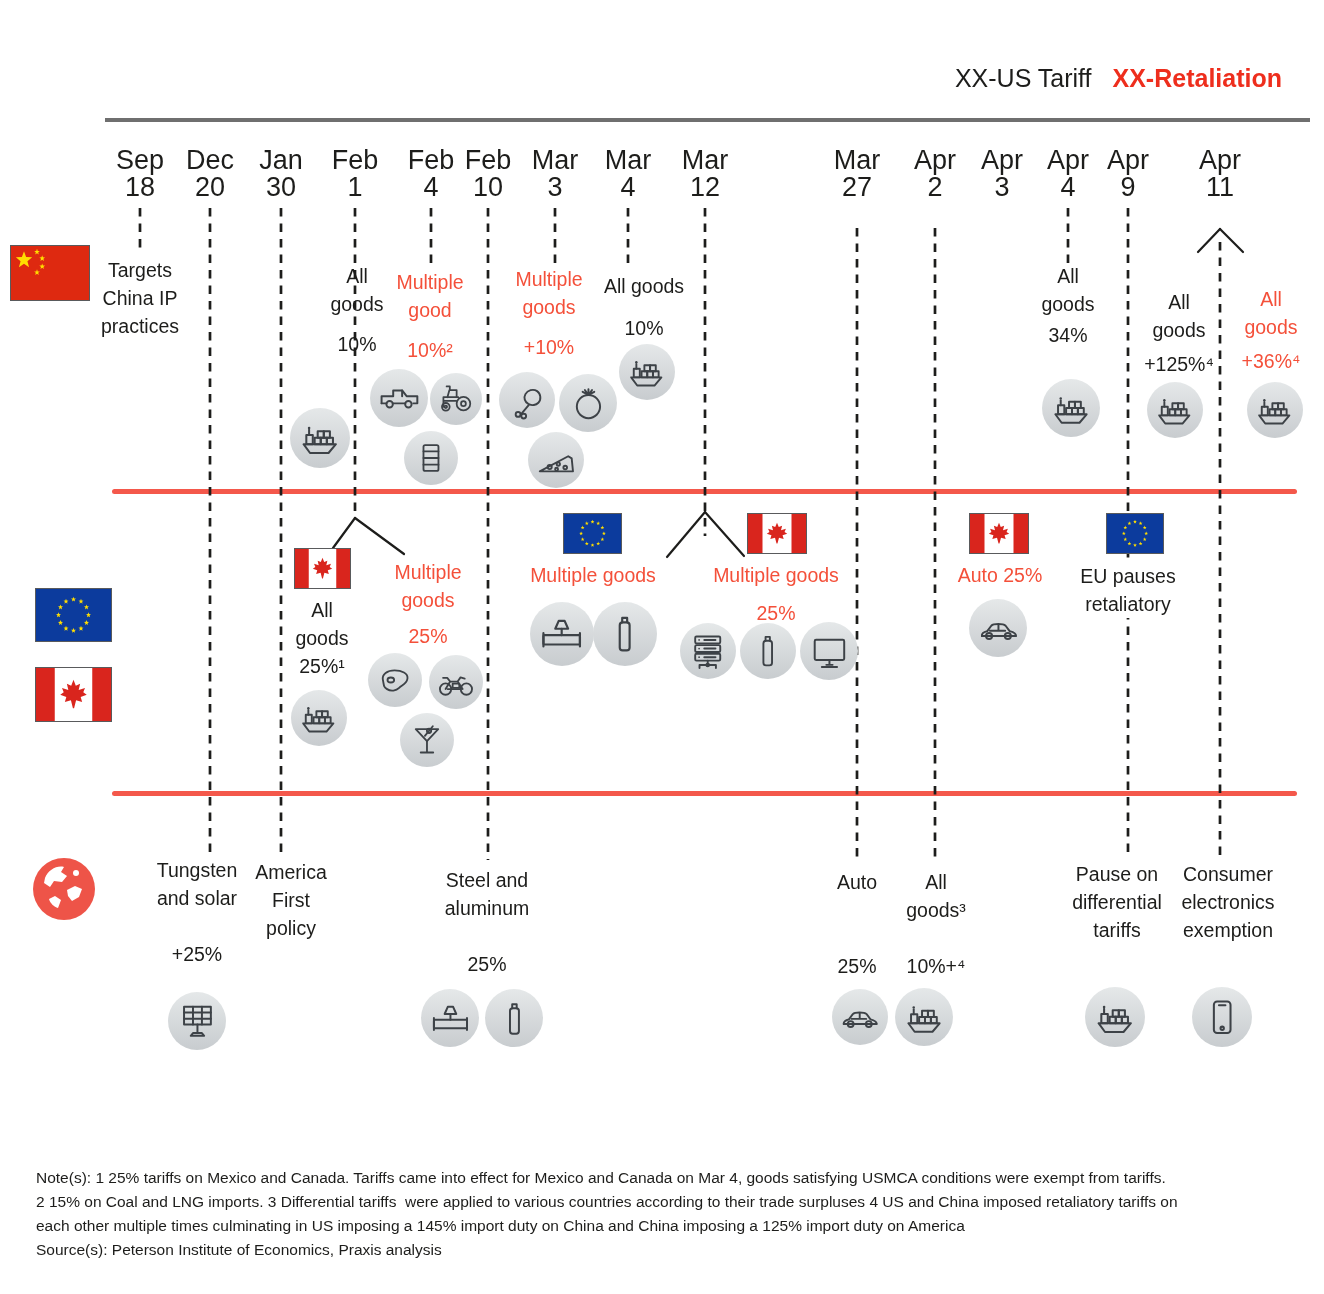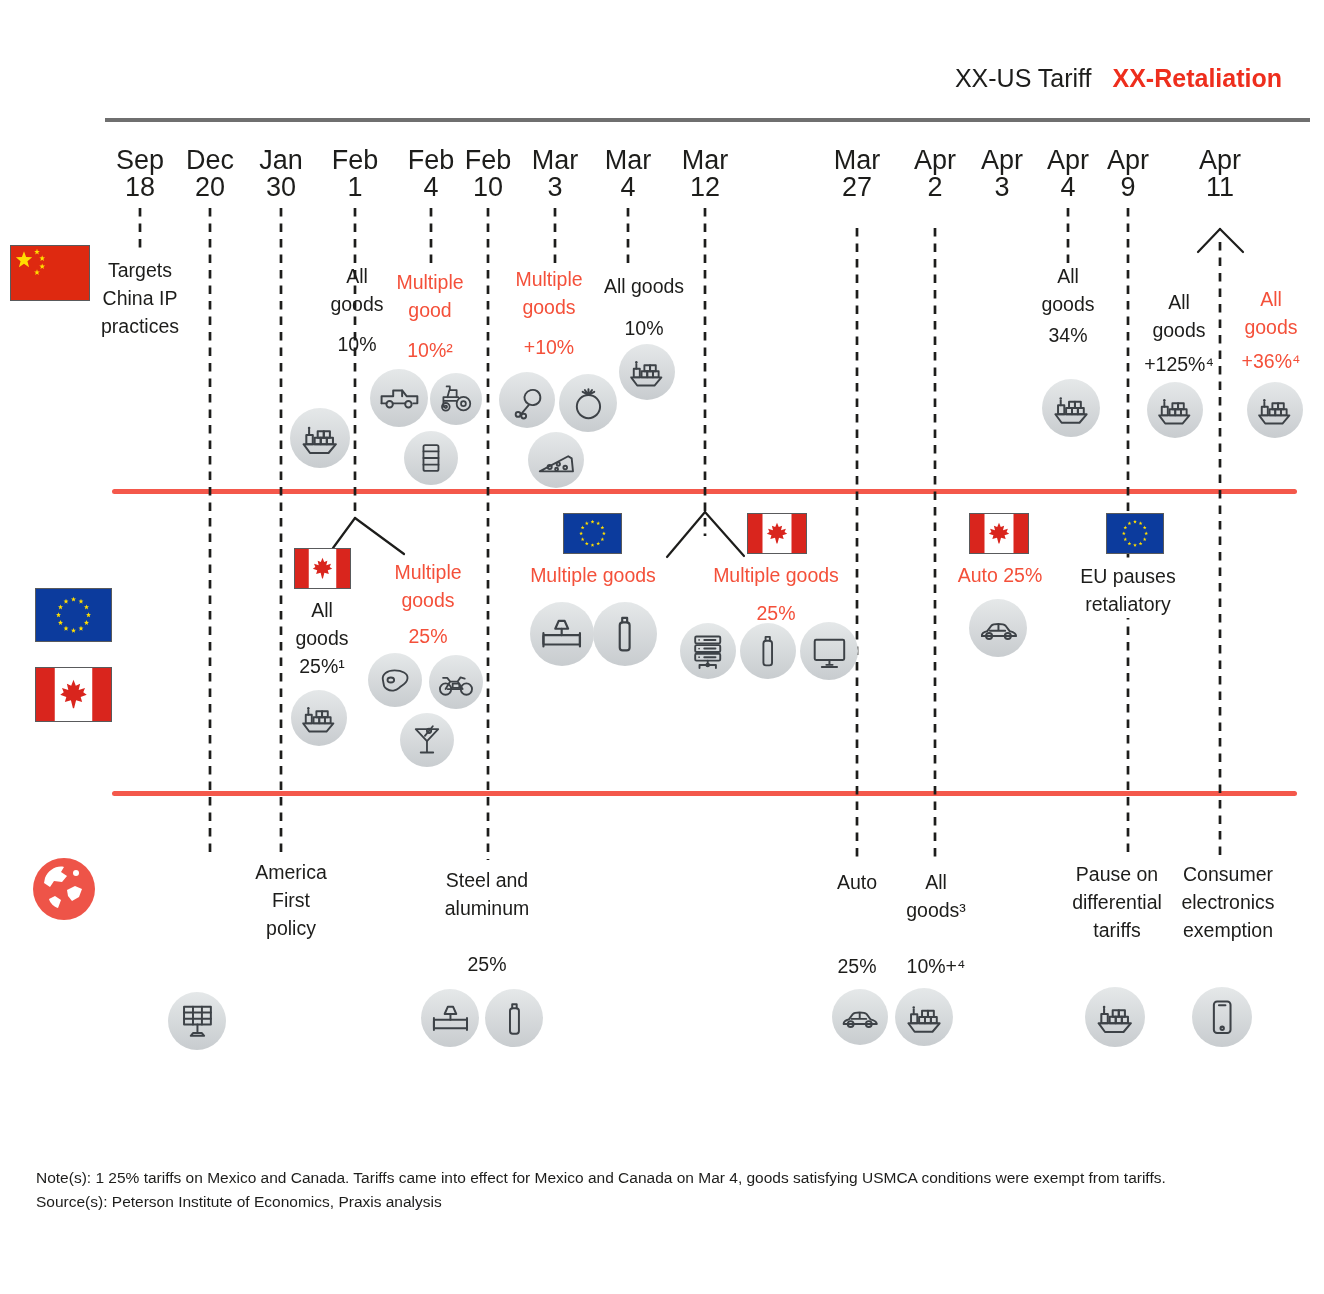--- a/index.html
+++ b/index.html
@@ -28,20 +28,22 @@
 </head>
 <body>
 
 <div id="canvas">
   <div class="title">
     <span>XX-US Tariff</span>
     <span class="t-red">XX-Retaliation</span>
   </div>
   <div class="notes" id="notes">
       <div class="note-line">Note(s): 1 25% tariffs on Mexico and Canada. Tariffs came into effect for Mexico and Canada on Mar 4, goods satisfying USMCA conditions were exempt from tariffs.</div>
+      <div class="note-line">2 15% on Coal and LNG imports. 3 Differential tariffs  were applied to various countries according to their trade surpluses 4 US and China imposed retaliatory tariffs on</div>
+      <div class="note-line">each other multiple times culminating in US imposing a 145% import duty on China and China imposing a 125% import duty on America</div>
       <div class="note-line">Source(s): Peterson Institute of Economics, Praxis analysis</div>
     </div>
 <svg width="1324" height="1294" style="position:absolute;left:0;top:0">
       <rect x="105" y="118" width="1205" height="4" fill="#6f6f6f"></rect>
       <rect x="112" y="489" width="1185" height="5" rx="2.5" fill="#f4584b"></rect>
       <rect x="112" y="791" width="1185" height="5" rx="2.5" fill="#f4584b"></rect>
       <line x1="140" y1="208" x2="140" y2="252" stroke="#1d1d1b" stroke-width="2.7" stroke-dasharray="8.5 7"></line>
       <line x1="210" y1="208" x2="210" y2="853" stroke="#1d1d1b" stroke-width="2.7" stroke-dasharray="8.5 7"></line>
       <line x1="281" y1="208" x2="281" y2="853" stroke="#1d1d1b" stroke-width="2.7" stroke-dasharray="8.5 7"></line>
       <line x1="355" y1="208" x2="355" y2="518" stroke="#1d1d1b" stroke-width="2.7" stroke-dasharray="8.5 7"></line>
@@ -178,20 +180,26 @@
       <div class="event-line">Multiple goods</div>
       <div class="event-line" style="margin-top: 10px;">25%</div>
     </div>
     <div class="event red" style="left: 940px; top: 561px; width: 120px;">
       <div class="event-line">Auto 25%</div>
     </div>
     <div class="event black bg" style="left: 1063px; top: 562px; width: 130px;">
       <div class="event-line">EU pauses</div>
       <div class="event-line">retaliatory</div>
     </div>
+    <div class="event black" style="left: 135px; top: 856px; width: 124px;">
+      <div class="event-line">Tungsten</div>
+      <div class="event-line">and solar</div>
+      <div class="event-line"></div>
+      <div class="event-line">+25%</div>
+    </div>
     <div class="event black" style="left: 236px; top: 858px; width: 110px;">
       <div class="event-line">America</div>
       <div class="event-line">First</div>
       <div class="event-line">policy</div>
     </div>
     <div class="event black" style="left: 420px; top: 866px; width: 134px;">
       <div class="event-line">Steel and</div>
       <div class="event-line">aluminum</div>
       <div class="event-line"></div>
       <div class="event-line">25%</div>

